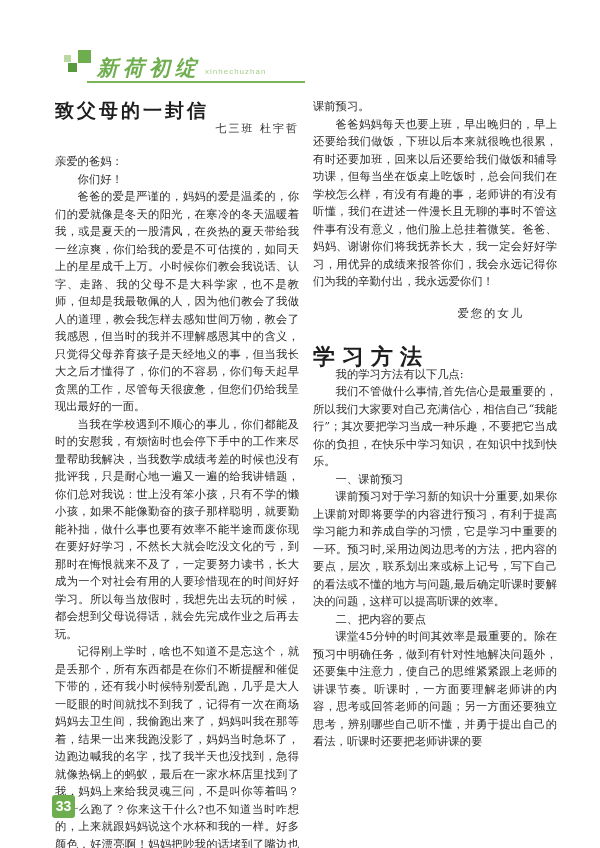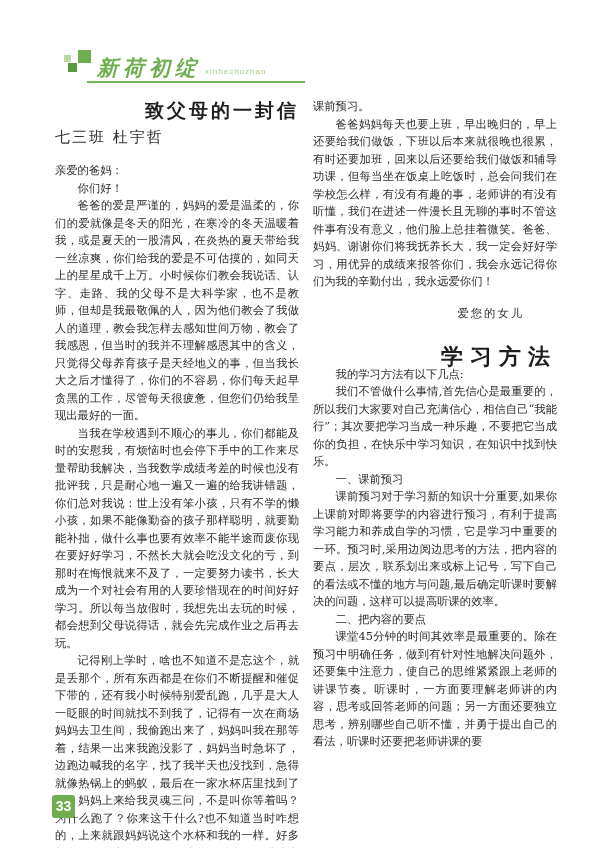--- a/index.html
+++ b/index.html
@@ -29,24 +29,24 @@
   .logo-sub {
     font-family: "Liberation Sans", sans-serif;
     font-size: 8px; color: #a9cd8c; margin-left: 4px; padding-bottom: 2px; letter-spacing: 1px;
   }
   .logo-underline { width: 218px; height: 2px; background: #7ab45a; margin-top: 3px; margin-left: 23px; }
 
   
   .columns { position: absolute; top: 98px; left: 55px; width: 502px; display: flex; gap: 14px; }
   .col { width: 244px; font-size: 11.3px; line-height: 17.5px; text-align: justify; }
 
-  .essay-title { text-align: right; font-weight: bold; color: #1e1e1e; }
+  .essay-title { text-align: left; font-weight: bold; color: #1e1e1e; }
   .title-1 { font-size: 19px; letter-spacing: 3px; margin-top: 4px; }
   .title-2 { font-size: 22px; letter-spacing: 7px; margin-top: 26px; }
-  .byline { text-align: left; font-size: 15px; letter-spacing: 2px; color: #333; margin-top: 9px; margin-bottom: 16px; }
+  .byline { text-align: right; font-size: 11px; letter-spacing: 2px; color: #333; margin-bottom: 16px; }
 
   .para { text-indent: 2em; }
   .para-flush { text-indent: 0; }
 
   .sig-block { margin-top: 14px; }
   .sig-line  { text-align: right; padding-right: 33px; letter-spacing: 2px; }
   .date-line { text-align: right; padding-right: 26px; margin-top: 5px; font-family: "DejaVu Serif", serif; }
 
   
   .page-num {

